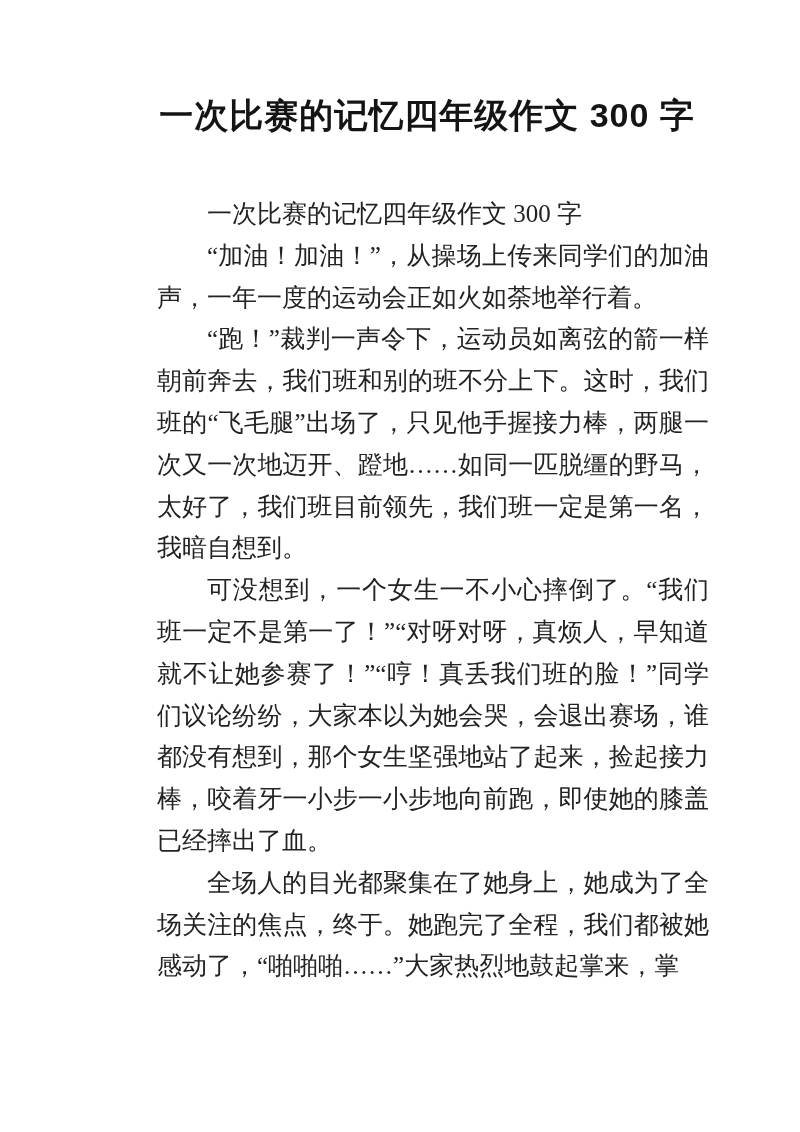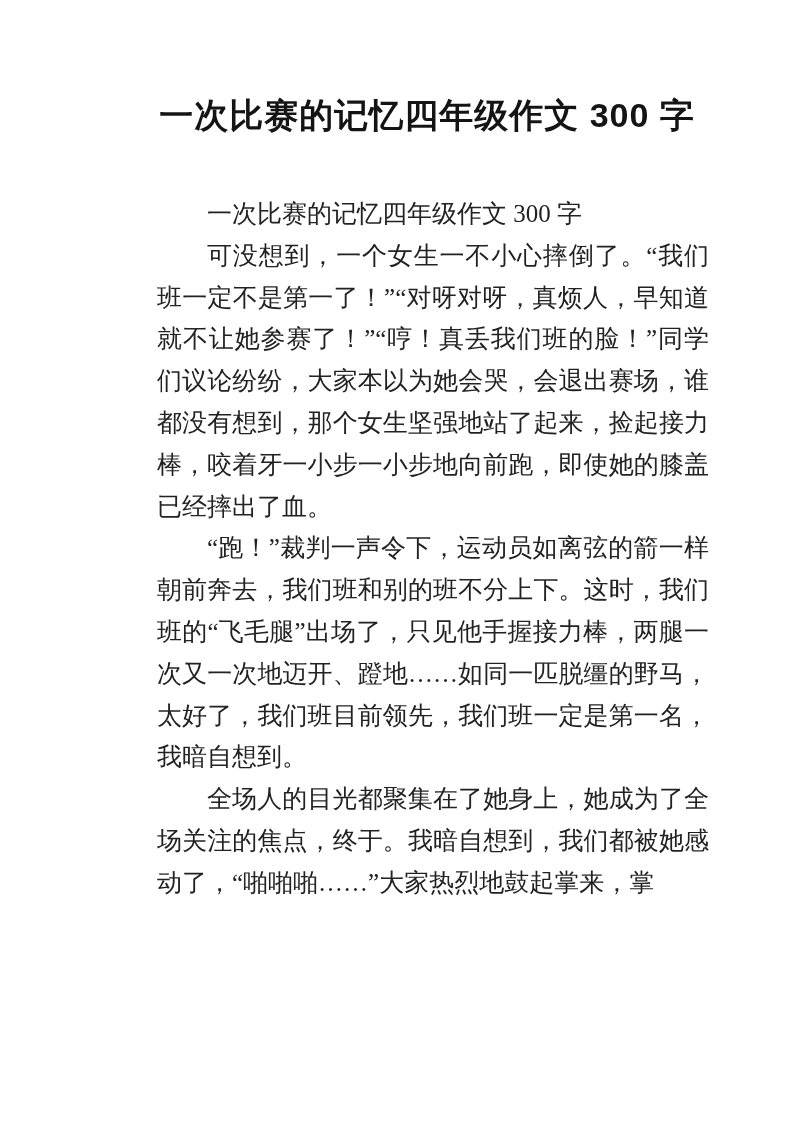--- a/index.html
+++ b/index.html
@@ -54,18 +54,19 @@
 </style>
 </head>
 <body>
 
 <div class="page">
 
   <h1 class="doc-title">一次比赛的记忆四年级作文 300 字</h1>
 
   <div class="content">
     <p>一次比赛的记忆四年级作文 300 字</p>
+    <p>“加油！加油！”，从操场上传来同学们的加油声，一年一度的运动会正如火如荼地举行着。</p>
+    <p>“跑！”裁判一声令下，运动员如离弦的箭一样朝前奔去，我们班和别的班不分上下。这时，我们班的“飞毛腿”出场了，只见他手握接力棒，两腿一次又一次地迈开、蹬地……如同一匹脱缰的野马，太好了，我们班目前领先，我们班一定是第一名，我暗自想到。</p>
     <p>可没想到，一个女生一不小心摔倒了。“我们班一定不是第一了！”“对呀对呀，真烦人，早知道就不让她参赛了！”“哼！真丢我们班的脸！”同学们议论纷纷，大家本以为她会哭，会退出赛场，谁都没有想到，那个女生坚强地站了起来，捡起接力棒，咬着牙一小步一小步地向前跑，即使她的膝盖已经摔出了血。</p>
-    <p>“跑！”裁判一声令下，运动员如离弦的箭一样朝前奔去，我们班和别的班不分上下。这时，我们班的“飞毛腿”出场了，只见他手握接力棒，两腿一次又一次地迈开、蹬地……如同一匹脱缰的野马，太好了，我们班目前领先，我们班一定是第一名，我暗自想到。</p>
-    <p>全场人的目光都聚集在了她身上，她成为了全场关注的焦点，终于。我暗自想到，我们都被她感动了，“啪啪啪……”大家热烈地鼓起掌来，掌</p>
+    <p>全场人的目光都聚集在了她身上，她成为了全场关注的焦点，终于。她跑完了全程，我们都被她感动了，“啪啪啪……”大家热烈地鼓起掌来，掌</p>
   </div>
 
 </div>
 
 </body></html>

